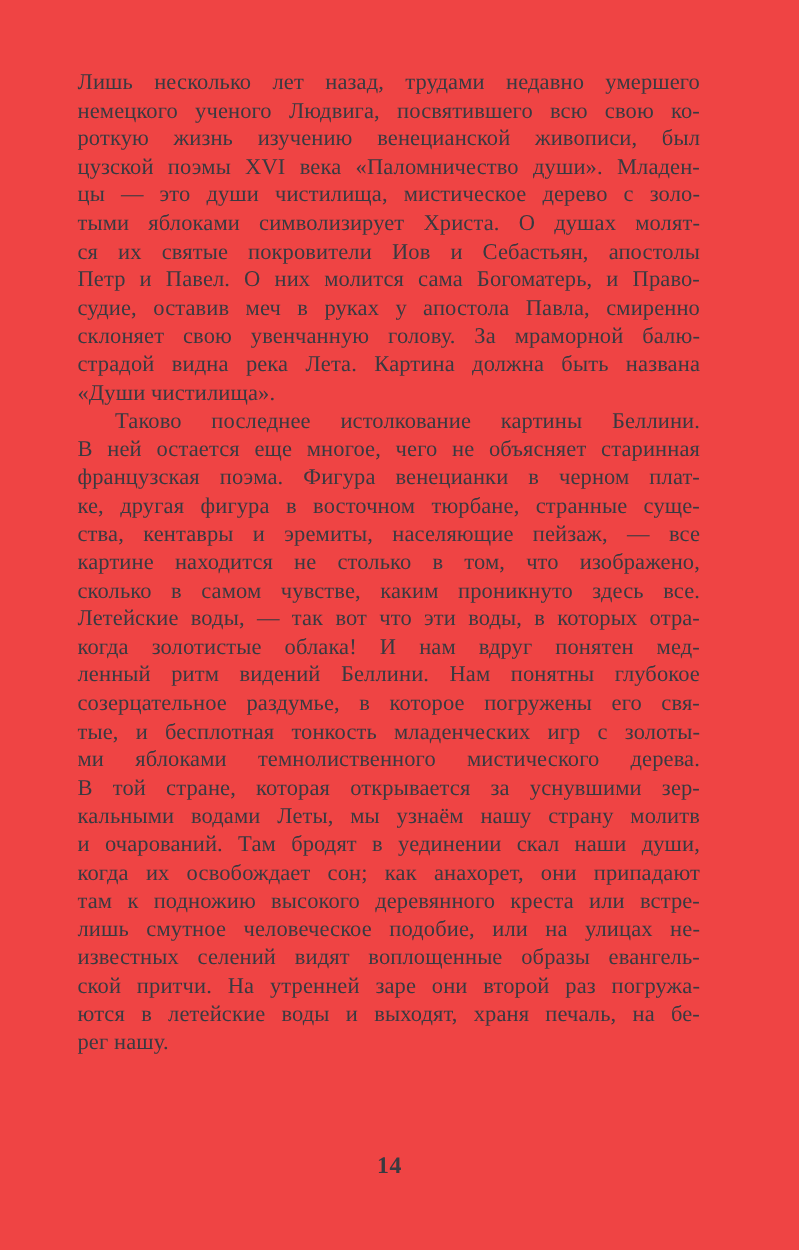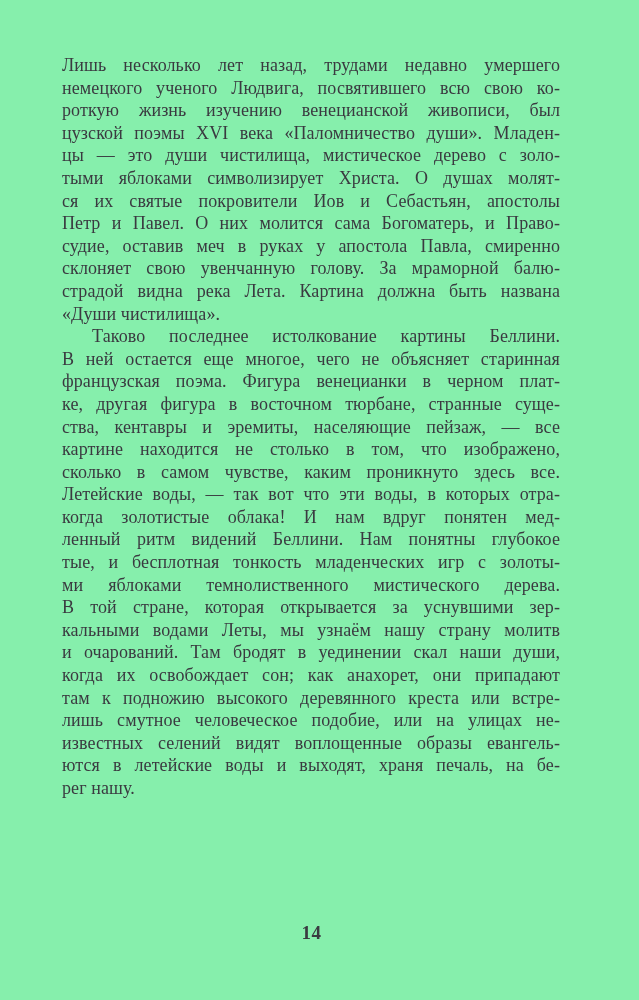--- a/index.html
+++ b/index.html
@@ -11,21 +11,21 @@
     height: 1000px;
     background: #fbfbfa;
     font-family: "Liberation Serif", "DejaVu Serif", serif;
     color: #3a3a40;
     overflow: hidden;
     position: relative;
   }
   .book-page {
     position: absolute;
     inset: 0;
-    background: #86efac;
+    background: #ef4444;
     text-decoration: underline;
   }
   .text-block {
     position: absolute;
     left: 62px;
     top: 54px;
     width: 498px;
     font-size: 18px;
     line-height: 22.6px;
     letter-spacing: 0.1px;
@@ -82,27 +82,29 @@
         <div class="line first">Таково последнее истолкование картины Беллини.</div>
         <div class="line">В ней остается еще многое, чего не объясняет старинная</div>
         <div class="line">французская поэма. Фигура венецианки в черном плат-</div>
         <div class="line">ке, другая фигура в восточном тюрбане, странные суще-</div>
         <div class="line">ства, кентавры и эремиты, населяющие пейзаж, — все</div>
         <div class="line">картине находится не столько в том, что изображено,</div>
         <div class="line">сколько в самом чувстве, каким проникнуто здесь все.</div>
         <div class="line">Летейские воды, — так вот что эти воды, в которых отра-</div>
         <div class="line">когда золотистые облака! И нам вдруг понятен мед-</div>
         <div class="line">ленный ритм видений Беллини. Нам понятны глубокое</div>
+        <div class="line">созерцательное раздумье, в которое погружены его свя-</div>
         <div class="line">тые, и бесплотная тонкость младенческих игр с золоты-</div>
         <div class="line">ми яблоками темнолиственного мистического дерева.</div>
         <div class="line">В той стране, которая открывается за уснувшими зер-</div>
         <div class="line">кальными водами Леты, мы узнаём нашу страну молитв</div>
         <div class="line">и очарований. Там бродят в уединении скал наши души,</div>
         <div class="line">когда их освобождает сон; как анахорет, они припадают</div>
         <div class="line">там к подножию высокого деревянного креста или встре-</div>
         <div class="line">лишь смутное человеческое подобие, или на улицах не-</div>
         <div class="line">известных селений видят воплощенные образы евангель-</div>
+        <div class="line">ской притчи. На утренней заре они второй раз погружа-</div>
         <div class="line">ются в летейские воды и выходят, храня печаль, на бе-</div>
         <div class="line last">рег нашу.</div>
       </div>
     </div>
   <div class="page-number">14</div>
 </div>
 
 </body></html>

